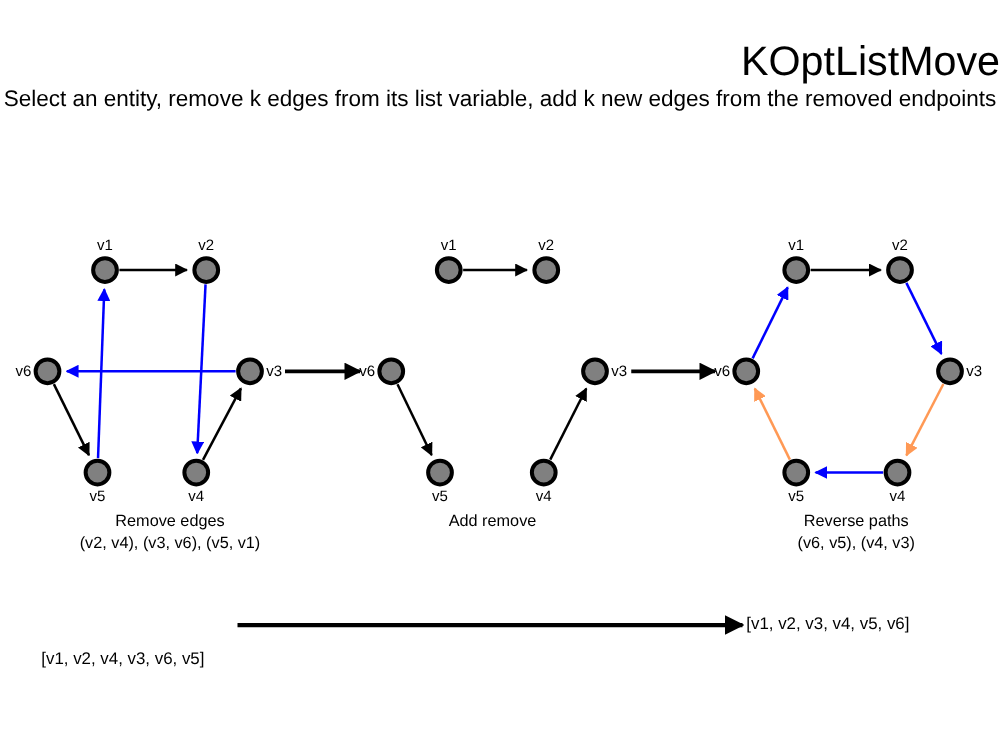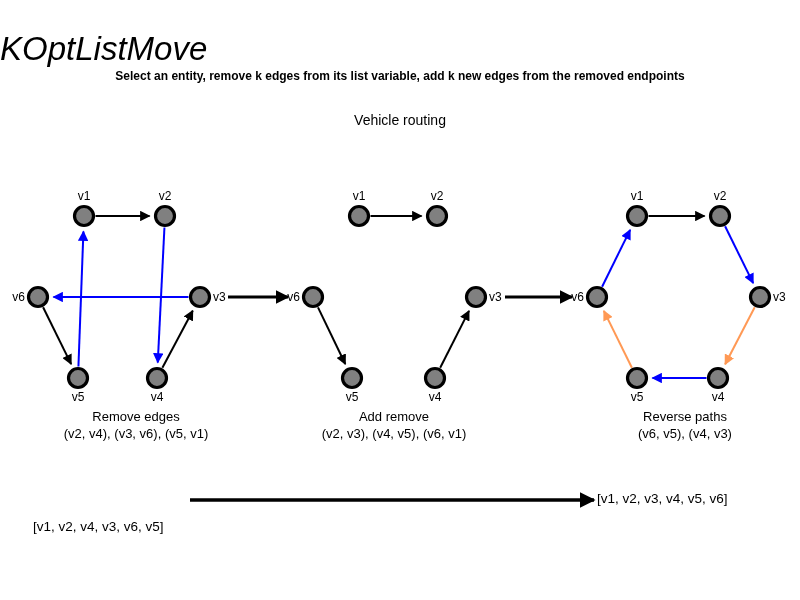--- a/index.html
+++ b/index.html
@@ -19,37 +19,35 @@
     position: absolute;
     left: 0;
     top: 0;
     width: 800px;
     height: 600px;
   }
   .title-text {
     position: absolute;
     left: 0;
     width: 800px;
-    text-align: left;
+    text-align: right;
     font-size: 33px;
     font-weight: normal;
     letter-spacing: 0px;
     color: #000;
     white-space: nowrap;
-    font-style: italic;
   }
   .subtitle-text {
     position: absolute;
     left: 0;
     width: 800px;
     text-align: center;
-    font-size: 12px;
-    color: #000;
-    white-space: nowrap;
-    font-weight: bold;
+    font-size: 18px;
+    color: #000;
+    white-space: nowrap;
   }
   .section-text {
     position: absolute;
     left: 0;
     width: 800px;
     text-align: center;
     font-size: 14px;
     color: #000;
     white-space: nowrap;
   }
@@ -83,21 +81,20 @@
 </style>
 </head>
 <body>
 
 <div id="stage">
 
   <div class="title-text" style="top:30px;">KOptListMove</div>
 
   <div class="subtitle-text" style="top:69px;">Select an entity, remove k edges from its list variable, add k new edges from the removed endpoints</div>
 
-  <div class="section-text" style="top:112px;">Vehicle routing</div>
 
   <svg class="graph-layer" id="graph-svg" viewBox="0 0 800 600" xmlns="http://www.w3.org/2000/svg">
     <defs>
       <marker id="arrow-black" viewBox="0 0 10 10" refX="9" refY="5" markerWidth="5.2" markerHeight="5.2" orient="auto-start-reverse">
         <path d="M 0 0 L 10 5 L 0 10 z" fill="#000000"></path>
       </marker>
       <marker id="arrow-blue" viewBox="0 0 10 10" refX="9" refY="5" markerWidth="5.2" markerHeight="5.2" orient="auto-start-reverse">
         <path d="M 0 0 L 10 5 L 0 10 z" fill="#0000FF"></path>
       </marker>
       <marker id="arrow-orange" viewBox="0 0 10 10" refX="9" refY="5" markerWidth="5.2" markerHeight="5.2" orient="auto-start-reverse">
@@ -207,21 +204,20 @@
       </g>
   </svg>
 
   <div id="captions-host">
       <div class="caption" style="left: -44px; top: 408px; width: 360px;">
         <div>Remove edges</div>
         <div>(v2, v4), (v3, v6), (v5, v1)</div>
       </div>
       <div class="caption" style="left: 214px; top: 408px; width: 360px;">
         <div>Add remove</div>
-        <div>(v2, v3), (v4, v5), (v6, v1)</div>
       </div>
       <div class="caption" style="left: 505px; top: 408px; width: 360px;">
         <div>Reverse paths</div>
         <div>(v6, v5), (v4, v3)</div>
       </div>
     </div>
 
   <div class="list-label" id="footer-before" style="left: 33px; top: 519px;">[v1, v2, v4, v3, v6, v5]</div>
 
   <div class="list-label" id="footer-after" style="left: 597px; top: 491px;">[v1, v2, v3, v4, v5, v6]</div>

